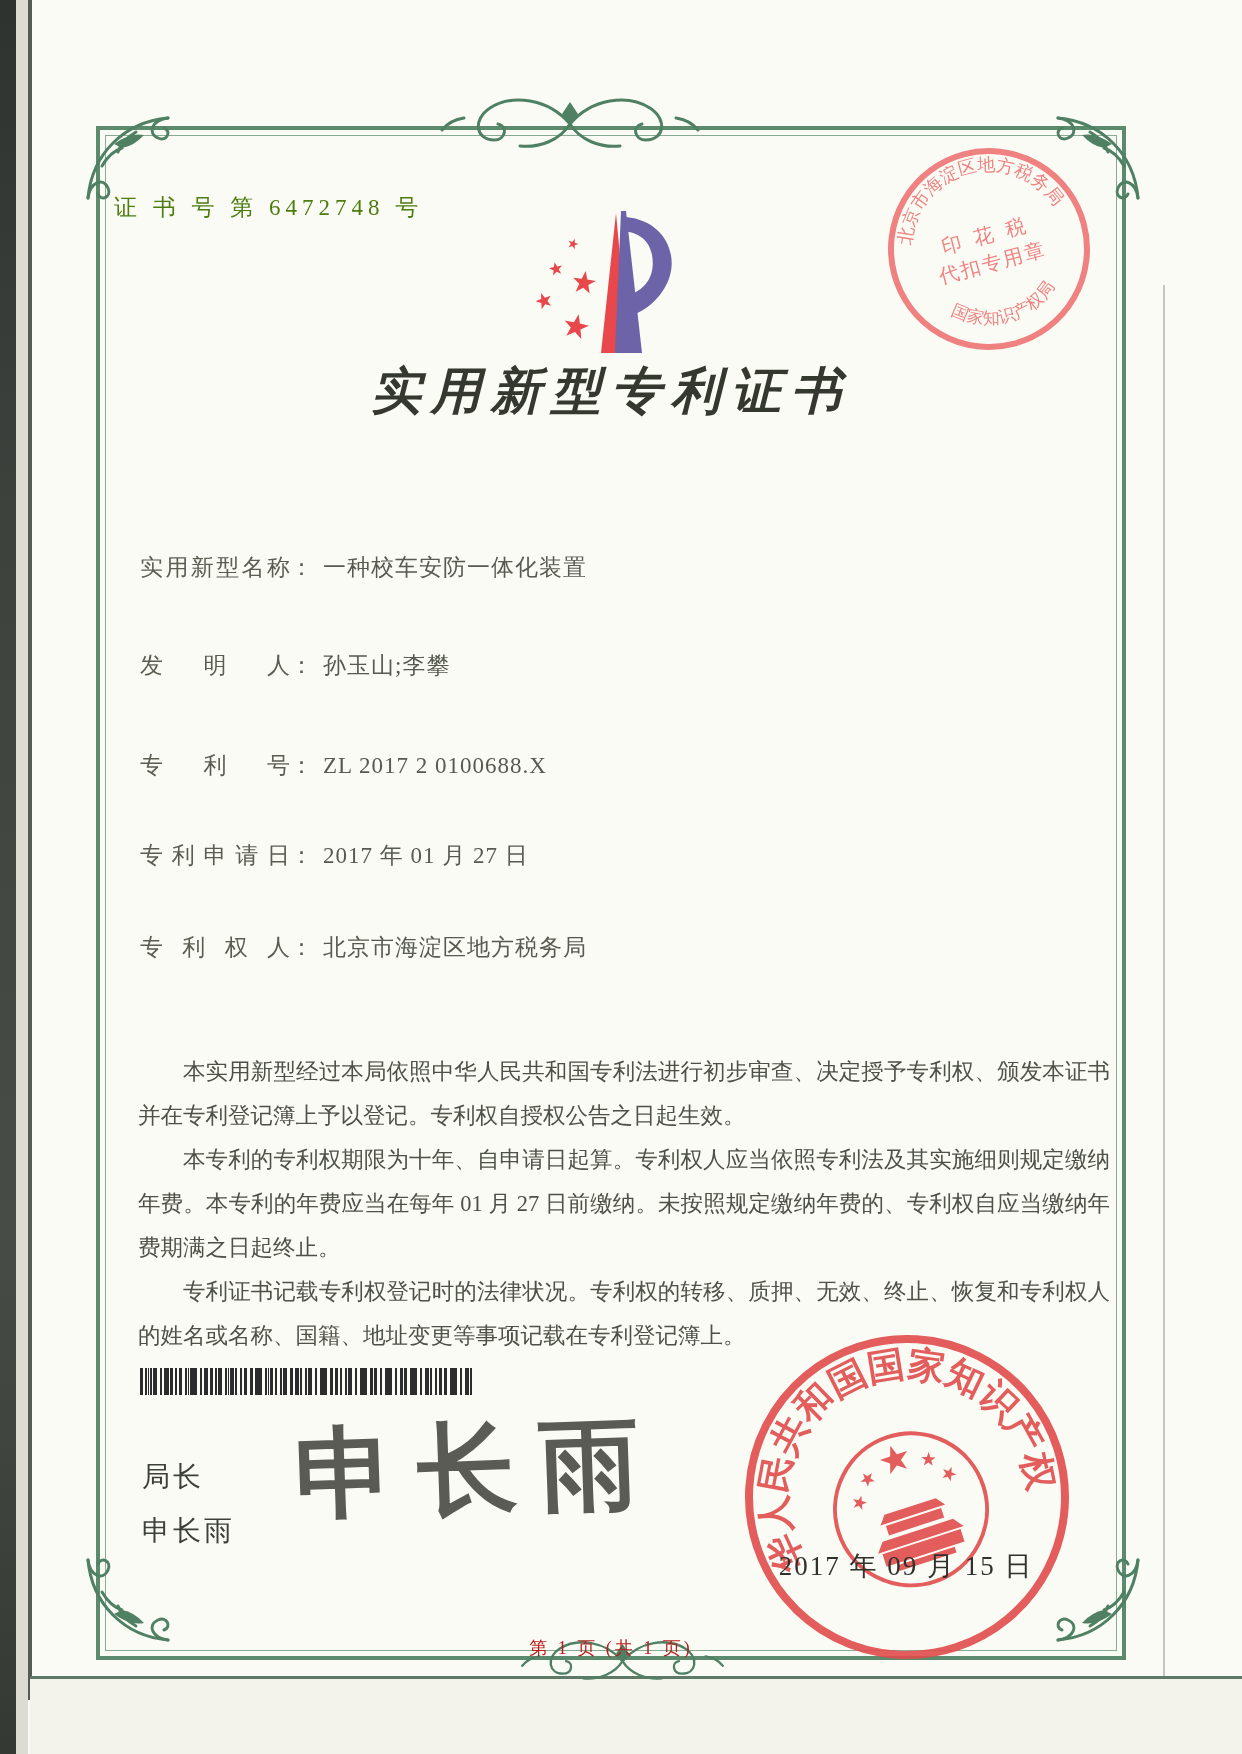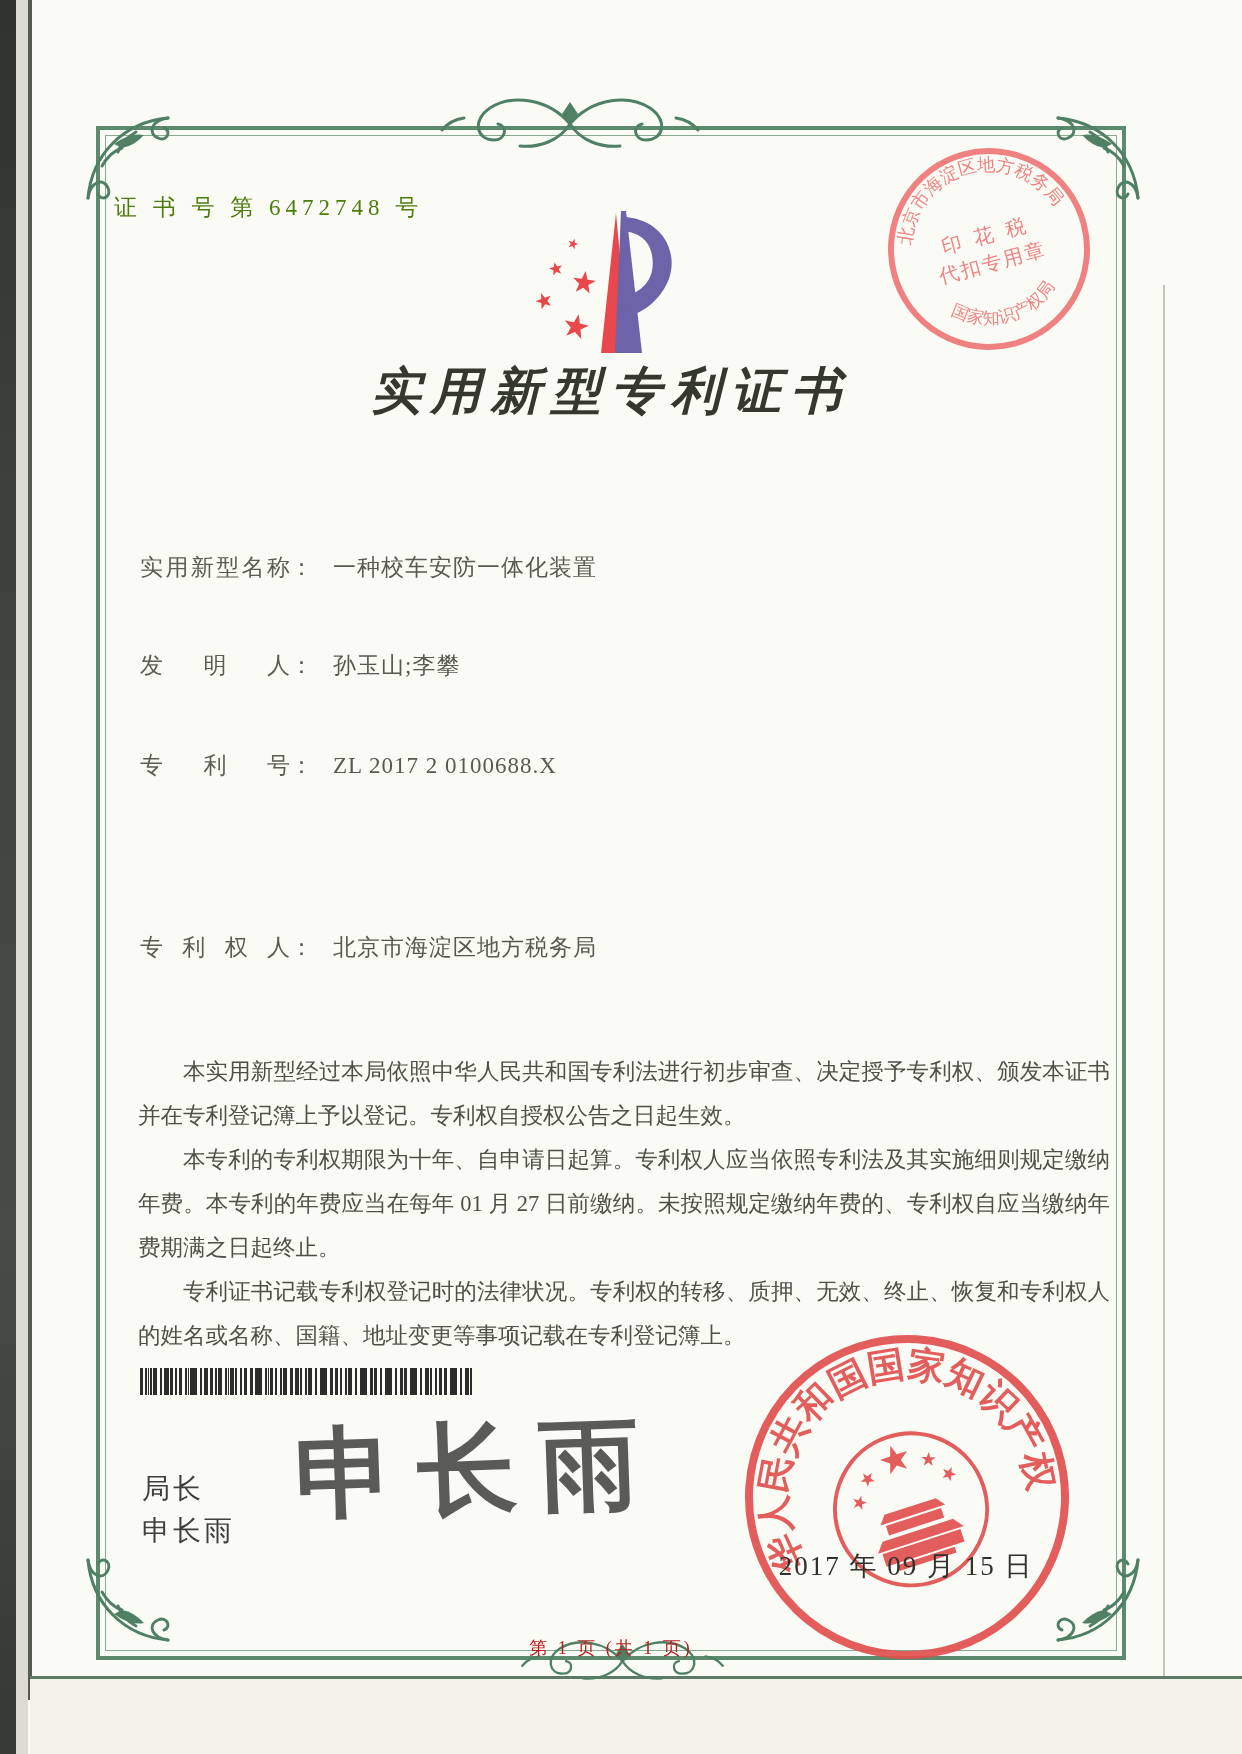--- a/index.html
+++ b/index.html
@@ -40,35 +40,35 @@
 
   .stamp-tax{position:absolute;left:882px;top:142px;width:214px;height:214px;opacity:.85;}
   .stamp-tax svg{width:100%;height:100%;}
 
   .title{position:absolute;left:96px;top:358px;width:1030px;text-align:center;
     font-size:50px;font-weight:700;letter-spacing:10px;color:#35382f;font-style:italic;}
 
   .field{position:absolute;left:140px;white-space:nowrap;font-size:23px;color:#5a5d52;}
   .f-label{display:inline-block;width:150px;text-align:justify;text-align-last:justify;}
   .f-colon{display:inline-block;}
-  .f-value{margin-left:20px;letter-spacing:1px;color:#565a50;}
+  .f-value{margin-left:10px;letter-spacing:1px;color:#565a50;}
   .f1{top:552px;} .f2{top:650px;} .f3{top:750px;} .f4{top:840px;} .f5{top:932px;} .f6{top:1000px;}
 
   .body-text{position:absolute;left:138px;top:1050px;width:972px;
     font-size:22.5px;line-height:44px;color:#4d5147;text-align:justify;}
   .body-text p{margin:0;text-indent:2em;}
 
   .barcode{position:absolute;left:140px;top:1368px;width:334px;height:27px;
     background:
       repeating-linear-gradient(90deg,#2c2c2c 0 2px,transparent 2px 5px),
       repeating-linear-gradient(90deg,#2c2c2c 0 1px,transparent 1px 8px),
       repeating-linear-gradient(90deg,#2c2c2c 0 3px,transparent 3px 13px);}
 
   .sig-title{position:absolute;left:142px;top:1458px;font-size:28px;color:#3d403a;
-    letter-spacing:3px;font-family:"Liberation Sans","DejaVu Sans",sans-serif;margin-top:12px;}
+    letter-spacing:3px;font-family:"Liberation Sans","DejaVu Sans",sans-serif;}
   .sig-name{position:absolute;left:142px;top:1512px;font-size:28px;color:#3d403a;
     letter-spacing:3px;font-family:"Liberation Sans","DejaVu Sans",sans-serif;}
   .autograph{position:absolute;left:295px;top:1400px;width:560px;font-size:100px;
     color:#45453f;letter-spacing:22px;transform:rotate(-2deg);white-space:nowrap;
     font-weight:600;opacity:.88;}
 
   .seal{position:absolute;left:740px;top:1330px;width:334px;height:334px;opacity:.9;}
   .seal svg{width:100%;height:100%;}
   .seal-date{position:absolute;left:726px;top:1548px;width:360px;text-align:center;
     font-size:27px;color:#2e312c;letter-spacing:2px;white-space:nowrap;}
@@ -173,20 +173,23 @@
   <div class="title">实用新型专利证书</div>
 
   <div class="field f1">
     <span class="f-label">实用新型名称</span><span class="f-colon">：</span><span class="f-value">一种校车安防一体化装置</span>
   </div>
   <div class="field f2">
     <span class="f-label">发明人</span><span class="f-colon">：</span><span class="f-value">孙玉山;李攀</span>
   </div>
   <div class="field f3">
     <span class="f-label">专利号</span><span class="f-colon">：</span><span class="f-value">ZL 2017 2 0100688.X</span>
+  </div>
+  <div class="field f4">
+    <span class="f-label">专利申请日</span><span class="f-colon">：</span><span class="f-value">2017 年 01 月 27 日</span>
   </div>
   <div class="field f5">
     <span class="f-label">专利权人</span><span class="f-colon">：</span><span class="f-value">北京市海淀区地方税务局</span>
   </div>
 
   <div class="body-text">
     <p>本实用新型经过本局依照中华人民共和国专利法进行初步审查、决定授予专利权、颁发本证书并在专利登记簿上予以登记。专利权自授权公告之日起生效。</p>
     <p>本专利的专利权期限为十年、自申请日起算。专利权人应当依照专利法及其实施细则规定缴纳年费。本专利的年费应当在每年 01 月 27 日前缴纳。未按照规定缴纳年费的、专利权自应当缴纳年费期满之日起终止。</p>
     <p>专利证书记载专利权登记时的法律状况。专利权的转移、质押、无效、终止、恢复和专利权人的姓名或名称、国籍、地址变更等事项记载在专利登记簿上。</p>
   </div>

